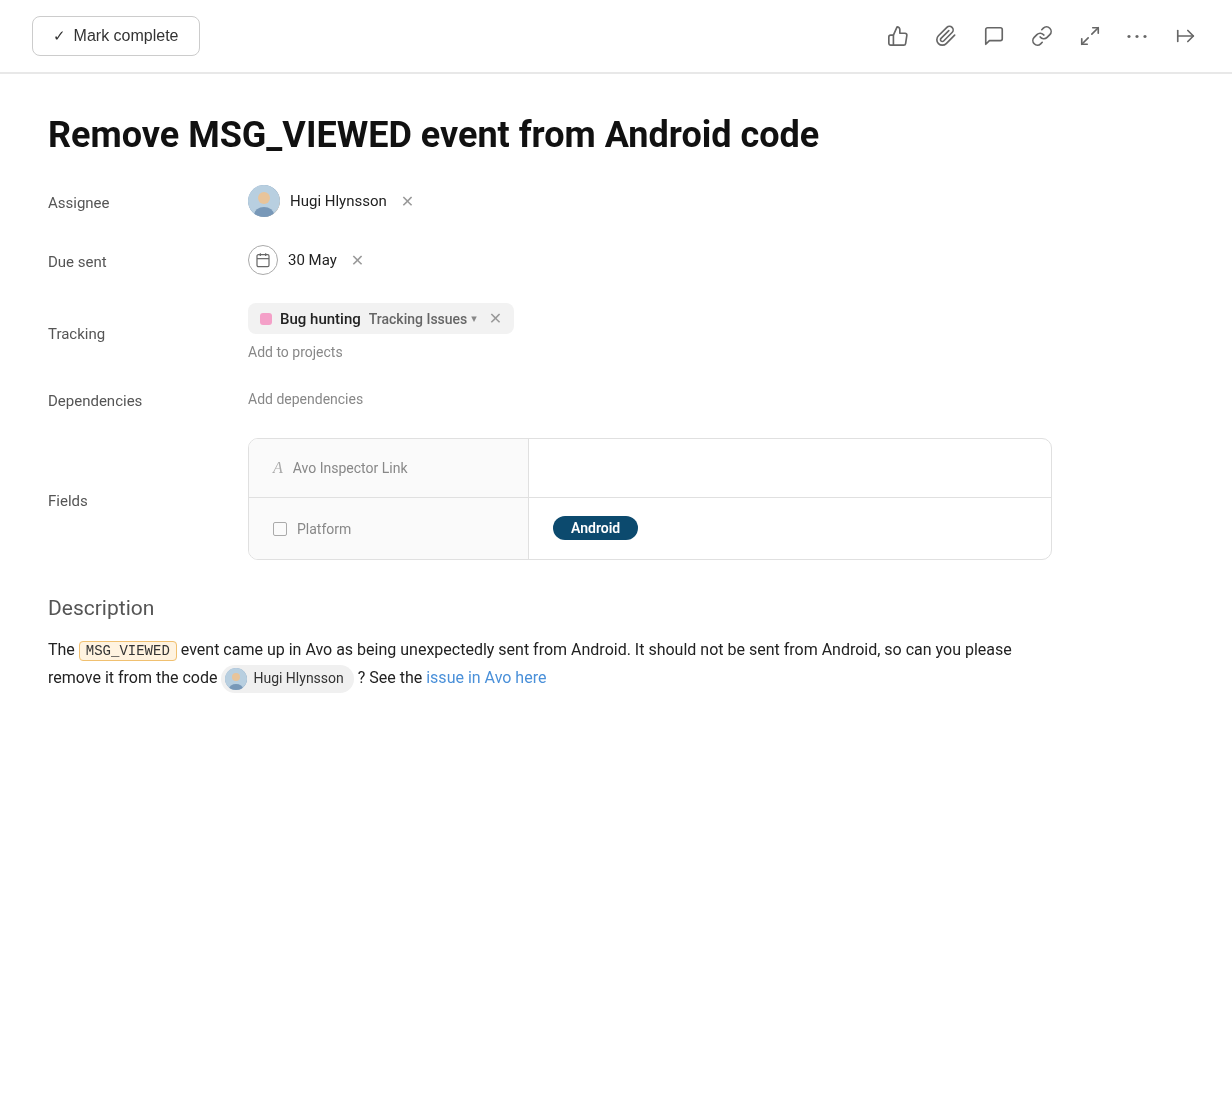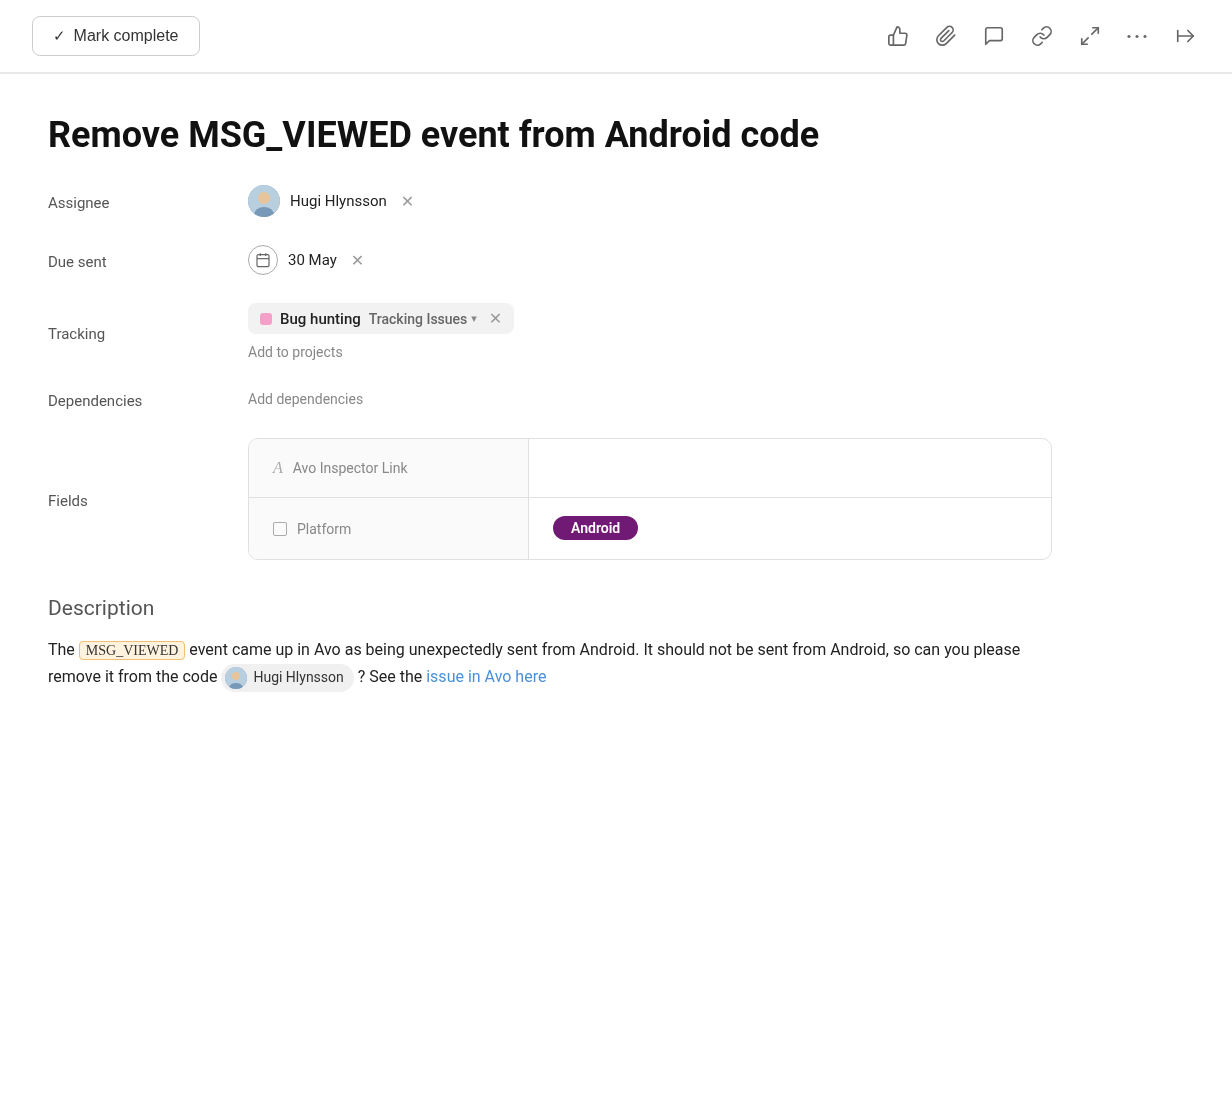--- a/index.html
+++ b/index.html
@@ -155,21 +155,21 @@
     }
     .fields-col-value {
       flex: 1;
       padding: 20px 24px;
       font-size: 14px;
       color: #333;
       line-height: 1.5;
       word-break: break-all;
     }
     .platform-badge {
-      background: #701a75;
+      background: #0c4a6e;
       color: #fff;
       border-radius: 20px;
       padding: 4px 18px;
       font-size: 14px;
       font-weight: 600;
     }
     .description-section {
       margin-top: 36px;
     }
     .description-label {
@@ -181,21 +181,21 @@
       font-size: 16px;
       color: #222;
       line-height: 1.7;
     }
     .code-highlight {
       display: inline;
       background: #fff3e0;
       border: 1px solid #f0c070;
       border-radius: 4px;
       padding: 1px 6px;
-      font-family: Liberation Serif, serif;
+      font-family: Liberation Mono, monospace;
       font-size: 14px;
       color: #333;
     }
     .mention-chip {
       display: inline-flex;
       align-items: center;
       gap: 6px;
       background: #f0f0f0;
       border-radius: 20px;
       padding: 2px 10px 2px 4px;

